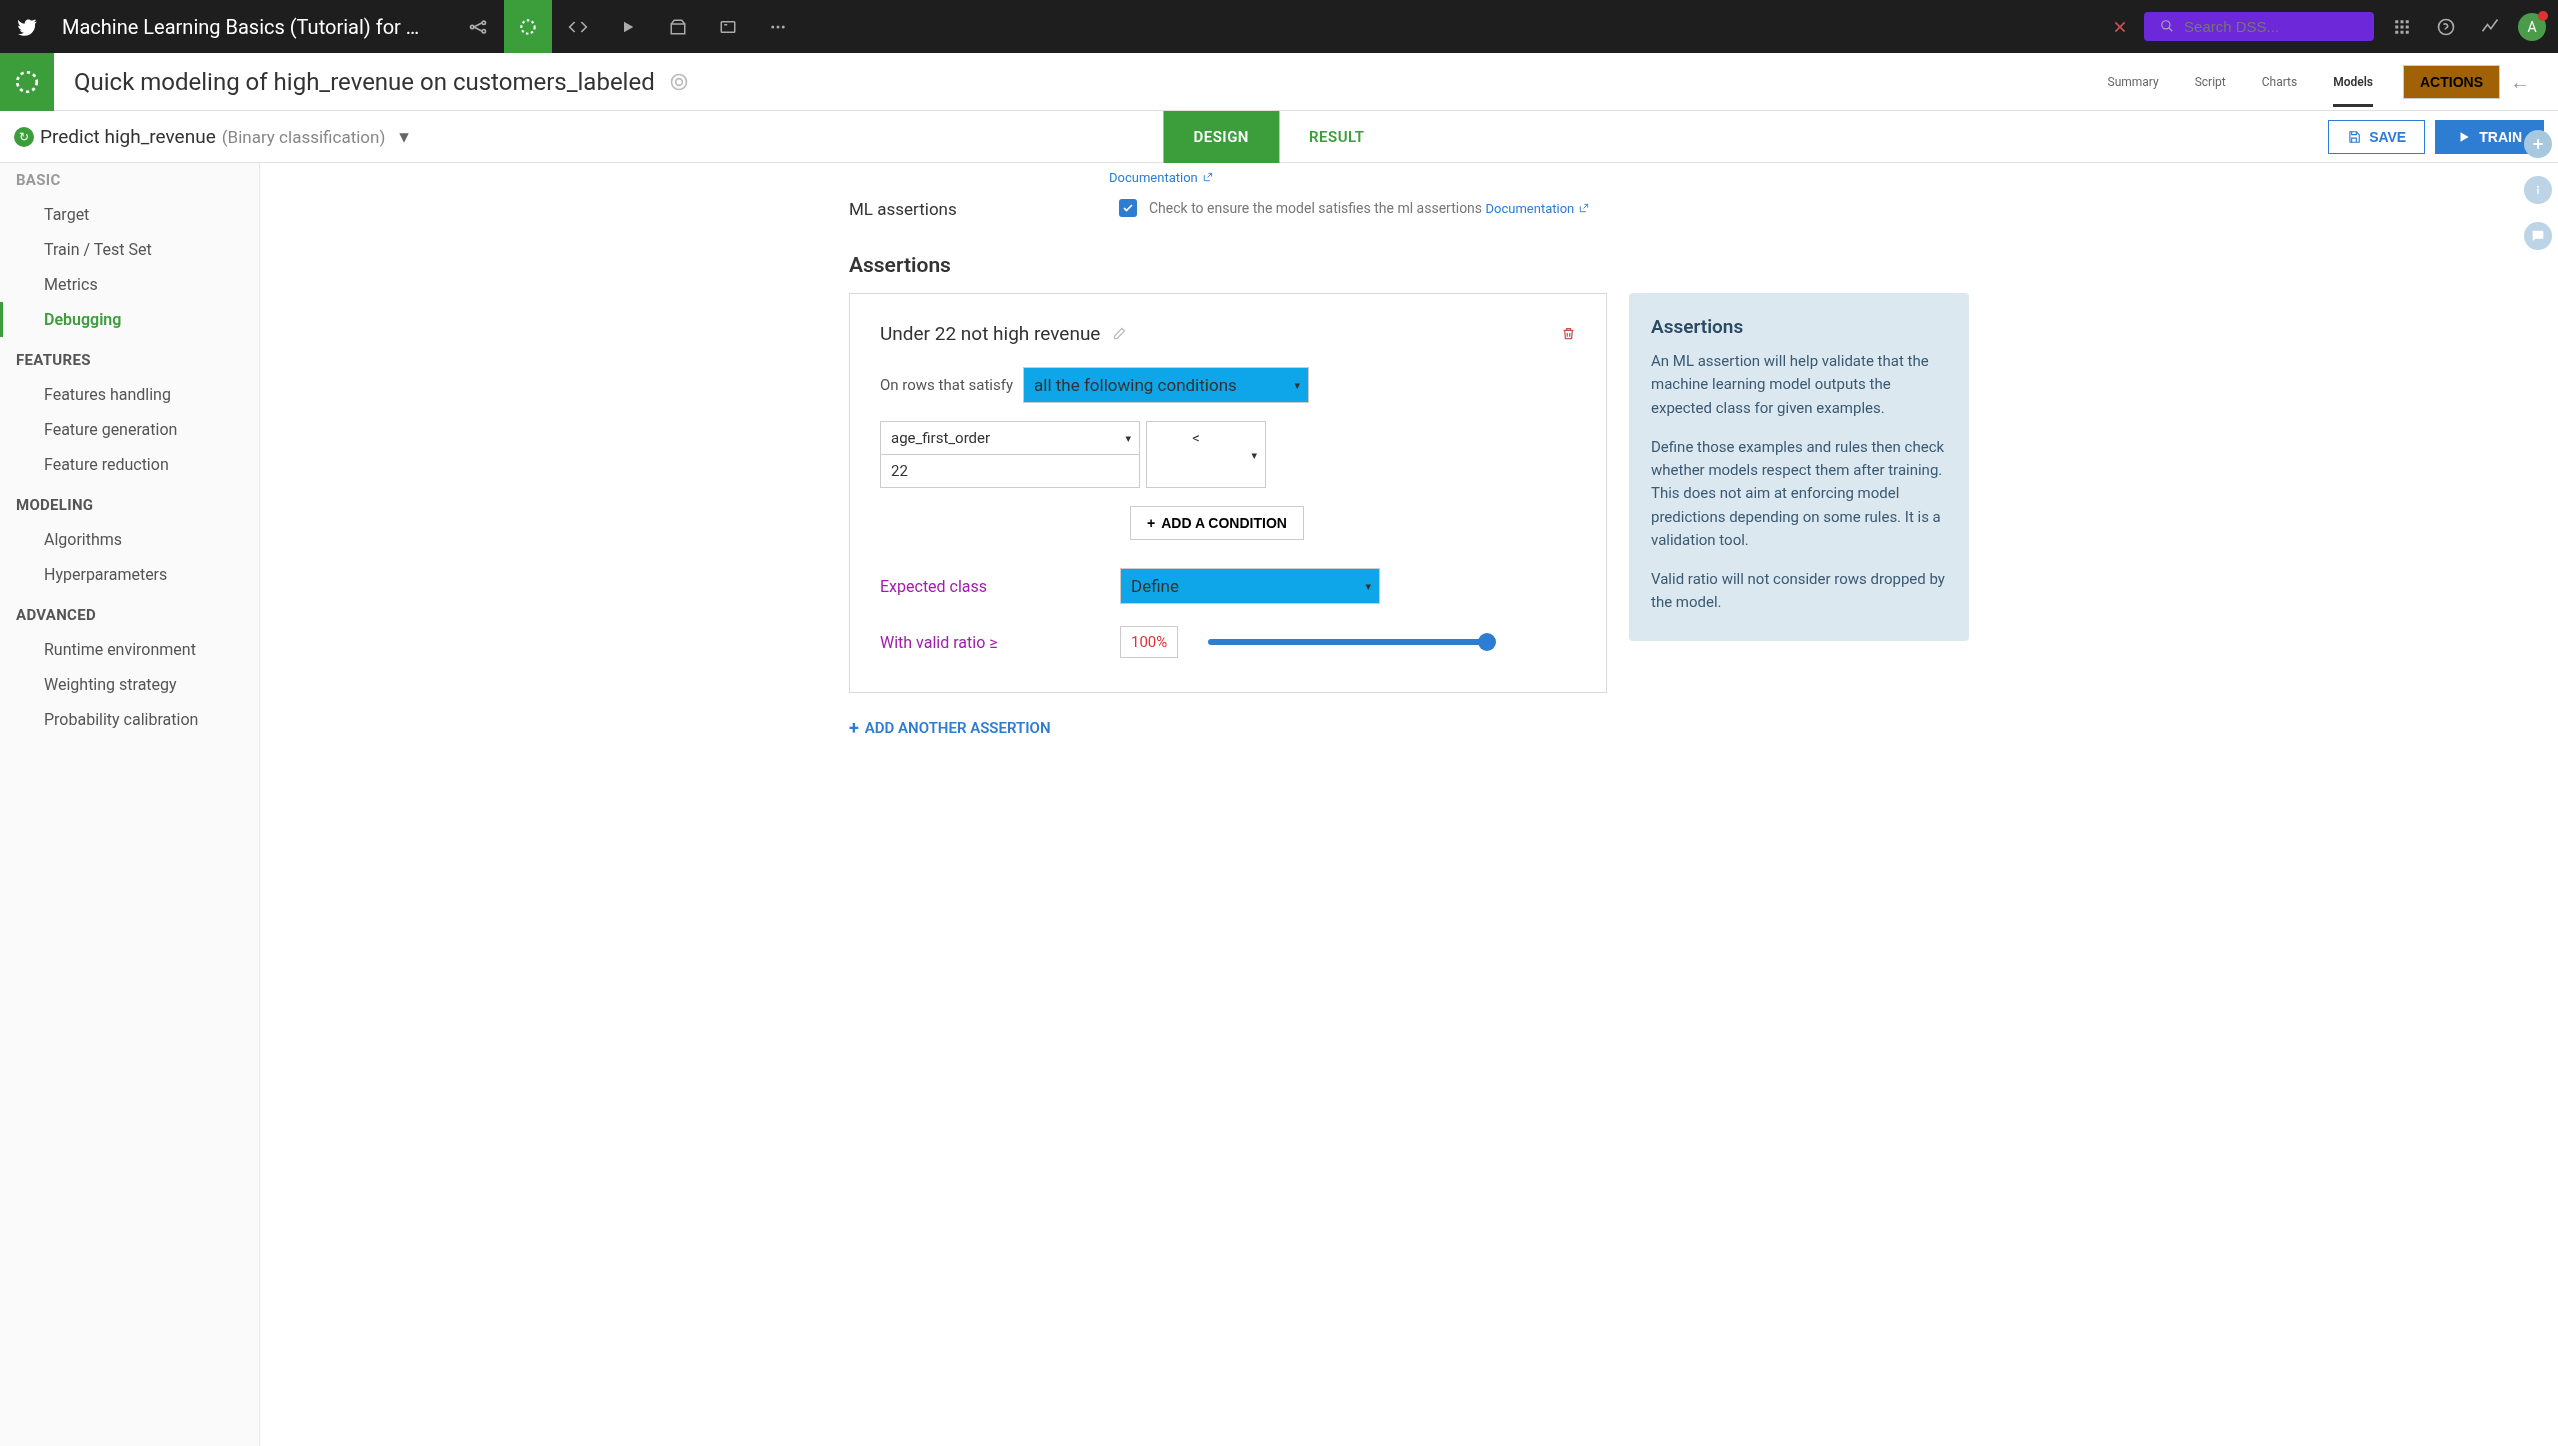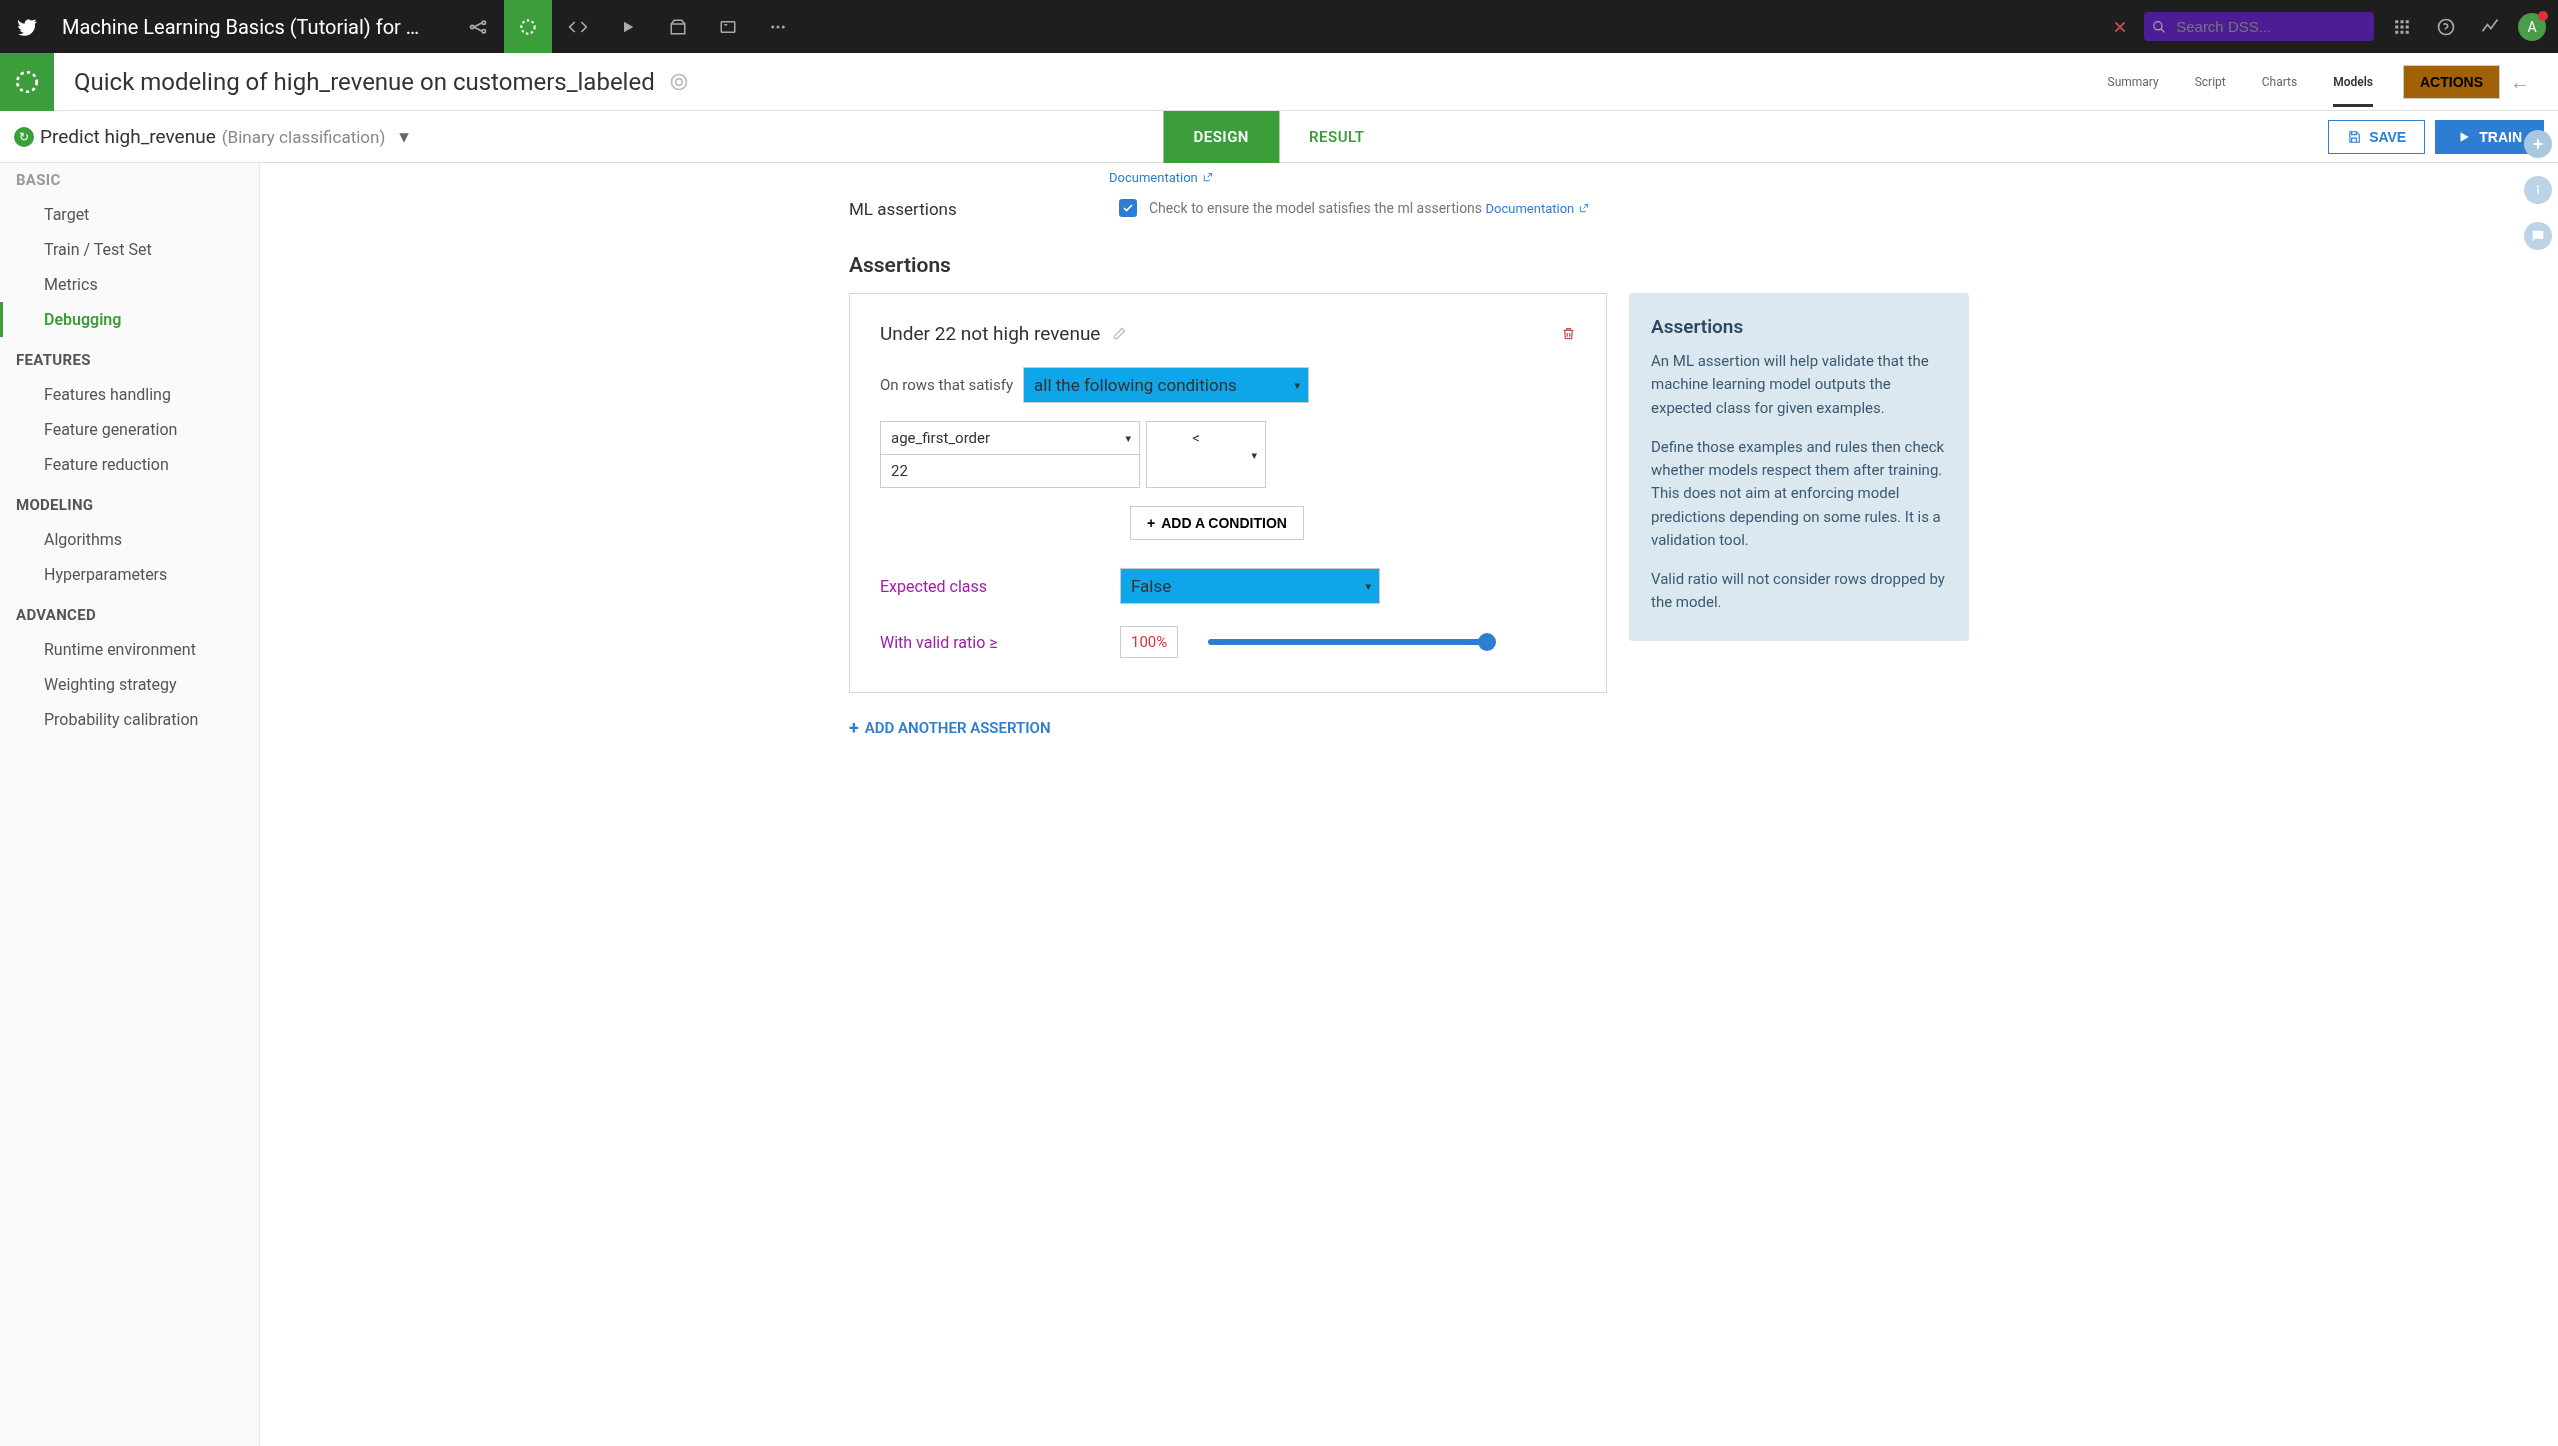--- a/index.html
+++ b/index.html
@@ -8,21 +8,21 @@
 
 .topbar { display: flex; align-items: center; height: 53px; background: #1e1e1e; color: #fff; }
 .logo-sq { width: 54px; height: 53px; display: flex; align-items: center; justify-content: center; }
 .project-title { font-size: 20px; font-weight: 400; color: #fff; padding: 0 8px; flex-shrink: 0; max-width: 380px; white-space: nowrap; overflow: hidden; text-overflow: ellipsis; }
 .topbar-icons { display: flex; align-items: center; gap: 2px; margin-left: 20px; }
 .topbar-icon { width: 48px; height: 53px; display: flex; align-items: center; justify-content: center; color: #aaa; cursor: pointer; }
 .topbar-icon.active { background: #3b9e3b; color: #fff; }
 .topbar-spacer { flex: 1; }
 .topbar-right { display: flex; align-items: center; gap: 12px; padding-right: 12px; }
 .close-x { width: 48px; display: flex; align-items: center; justify-content: center; color: #c85050; cursor: pointer; }
-.search-box { display: flex; align-items: flex-end; background: #4c1d95; border-radius: 4px; padding: 6px 8px; width: 230px; color: #aaa; gap: 10px; }
+.search-box { display: flex; align-items: flex-start; background: #6d28d9; border-radius: 4px; padding: 6px 16px; width: 230px; color: #aaa; gap: 10px; }
 .search-box input { background: transparent; border: none; color: #aaa; font-size: 15px; outline: none; width: 100%; }
 .avatar-circ { width: 28px; height: 28px; border-radius: 50%; background: #4a9c4a; color: #fff; display: flex; align-items: center; justify-content: center; font-size: 14px; position: relative; }
 .avatar-dot { position: absolute; top: -2px; right: -2px; width: 10px; height: 10px; background: #d33; border-radius: 50%; }
 
 
 .subheader { display: flex; align-items: center; height: 58px; border-bottom: 1px solid #e0e0e0; padding-right: 18px; }
 .sub-logo { width: 54px; height: 58px; background: #3b9e3b; display: flex; align-items: center; justify-content: center; }
 .sub-title { font-size: 24px; color: #333; padding-left: 20px; flex: 1; display: flex; align-items: center; gap: 14px; }
 .sub-tabs { display: flex; gap: 36px; align-items: center; font-size: 12px; color: #666; }
 .sub-tab { cursor: pointer; padding: 18px 0; position: relative; }
@@ -339,21 +339,21 @@
           <div class="cond-sel cond-op">&lt;</div>
         </div>
 
         <button class="add-cond-btn">
           <span>+</span>
           <span>ADD A CONDITION</span>
         </button>
 
         <div class="expected-row">
           <span class="expected-label">Expected class</span>
-          <div class="select-box expected-sel">False</div>
+          <div class="select-box expected-sel">Define</div>
         </div>
 
         <div class="ratio-row">
           <span class="expected-label">With valid ratio ≥</span>
           <div class="ratio-val">100%</div>
           <div class="slider-wrap">
             <div class="slider-thumb"></div>
           </div>
         </div>
       </div>

